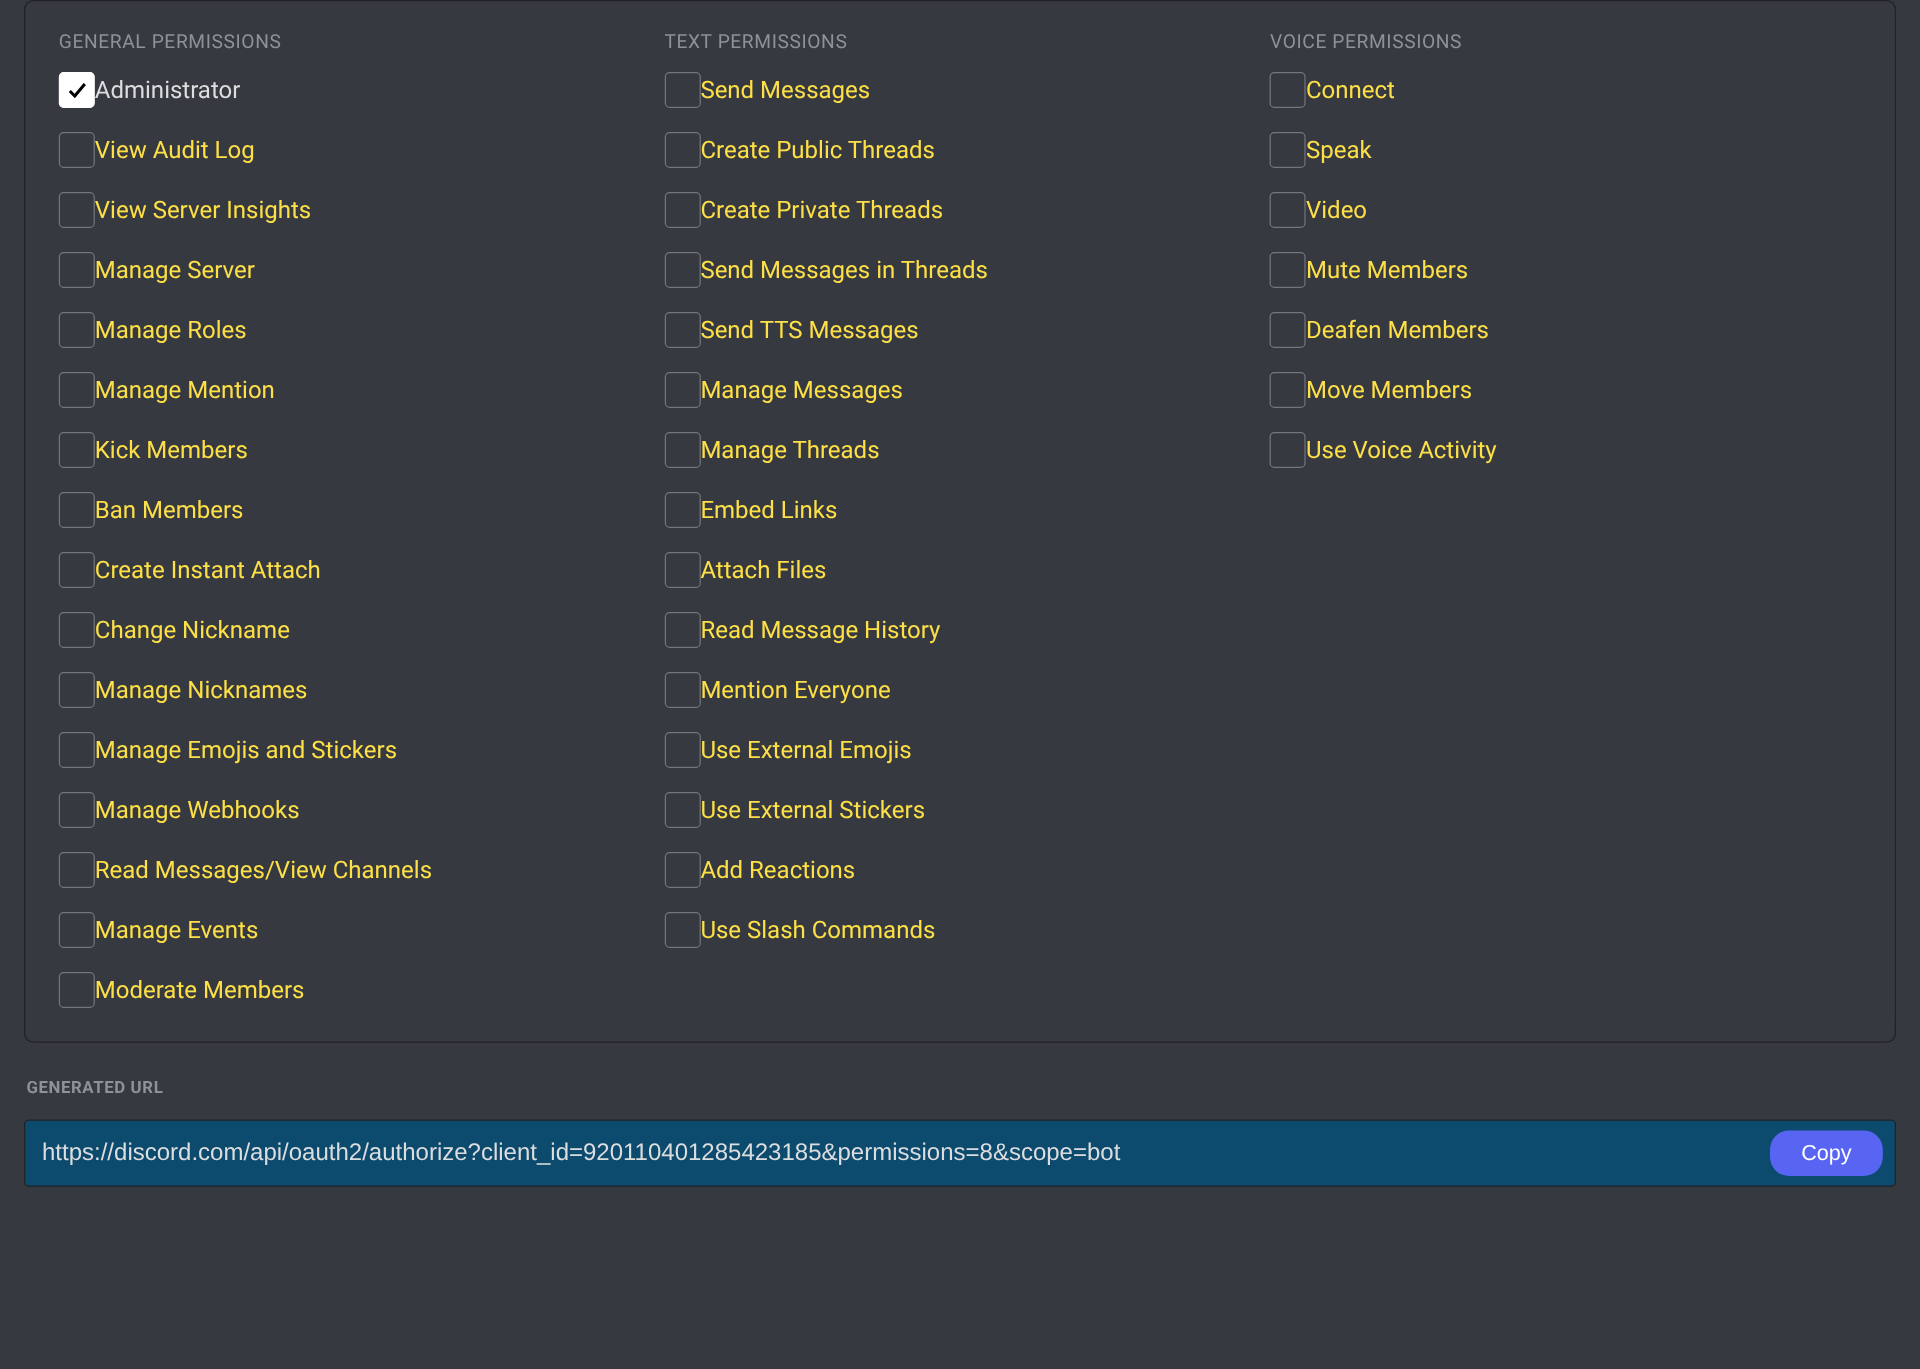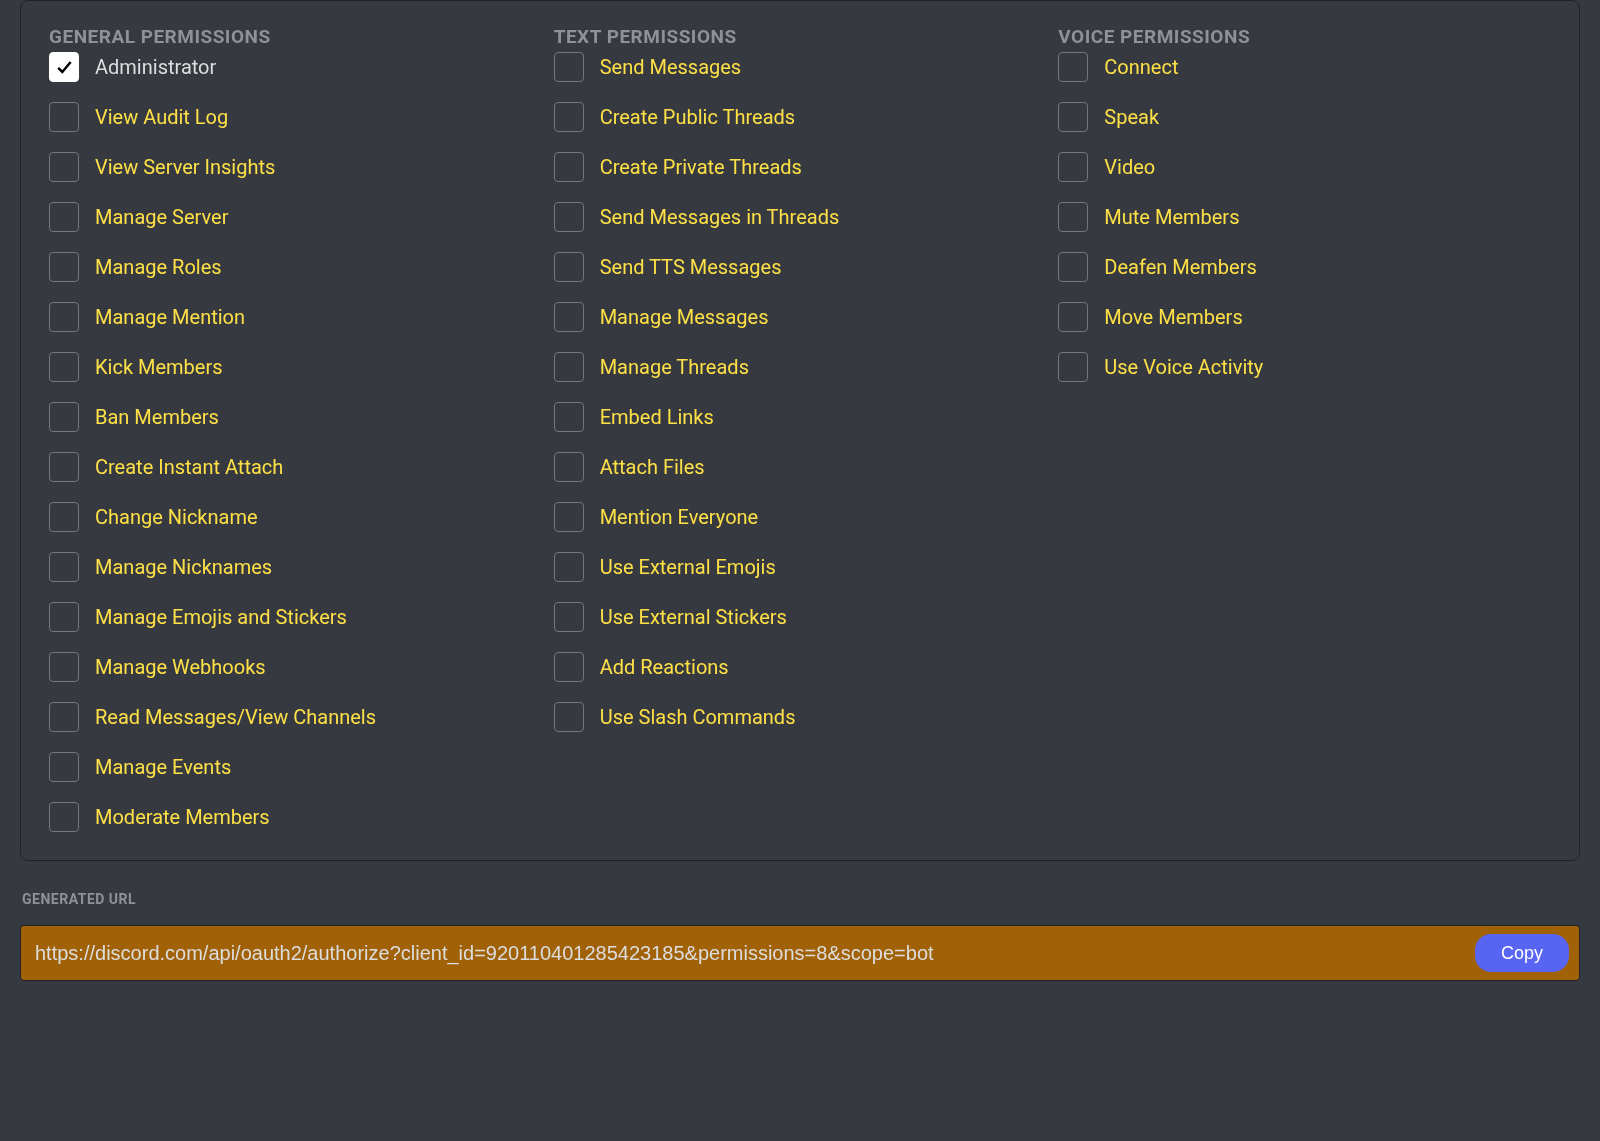--- a/index.html
+++ b/index.html
@@ -22,36 +22,35 @@
       border-radius: 8px;
       padding: 24px 28px 28px 28px;
       margin-bottom: 30px;
     }
     .columns {
       display: grid;
       grid-template-columns: 1fr 1fr 1fr;
       gap: 12px;
     }
     .column-header {
-      font-size: 19px;
-      font-weight: 700;
+      font-size: 16px;
+      font-weight: 400;
       letter-spacing: 0.5px;
       color: #8e9297;
       text-transform: uppercase;
-      margin-bottom: 4px;
+      margin-bottom: 16px;
     }
     .perm-list {
       display: flex;
       flex-direction: column;
       gap: 20px;
     }
     .perm-item {
       display: flex;
       align-items: center;
-      gap: 16px;
       cursor: pointer;
       user-select: none;
     }
     .checkbox {
       width: 30px;
       height: 30px;
       border: 1px solid #72767d;
       border-radius: 4px;
       background: transparent;
       flex-shrink: 0;
@@ -89,21 +88,21 @@
       color: #8e9297;
       text-transform: uppercase;
       margin-bottom: 18px;
       padding-left: 2px;
     }
     .url-row {
       display: flex;
       align-items: stretch;
       border: 1px solid #202225;
       border-radius: 4px;
-      background: #a16207;
+      background: #0c4a6e;
       height: 56px;
     }
     .url-input {
       flex: 1;
       background: transparent;
       border: none;
       color: #dcddde;
       font-size: 20px;
       padding: 0 14px;
       outline: none;
@@ -233,20 +232,24 @@
             <div class="perm-item">
               <div class="checkbox"></div>
               <span class="perm-label">Embed Links</span>
             </div>
             <div class="perm-item">
               <div class="checkbox"></div>
               <span class="perm-label">Attach Files</span>
             </div>
             <div class="perm-item">
               <div class="checkbox"></div>
+              <span class="perm-label">Read Message History</span>
+            </div>
+            <div class="perm-item">
+              <div class="checkbox"></div>
               <span class="perm-label">Mention Everyone</span>
             </div>
             <div class="perm-item">
               <div class="checkbox"></div>
               <span class="perm-label">Use External Emojis</span>
             </div>
             <div class="perm-item">
               <div class="checkbox"></div>
               <span class="perm-label">Use External Stickers</span>
             </div>

